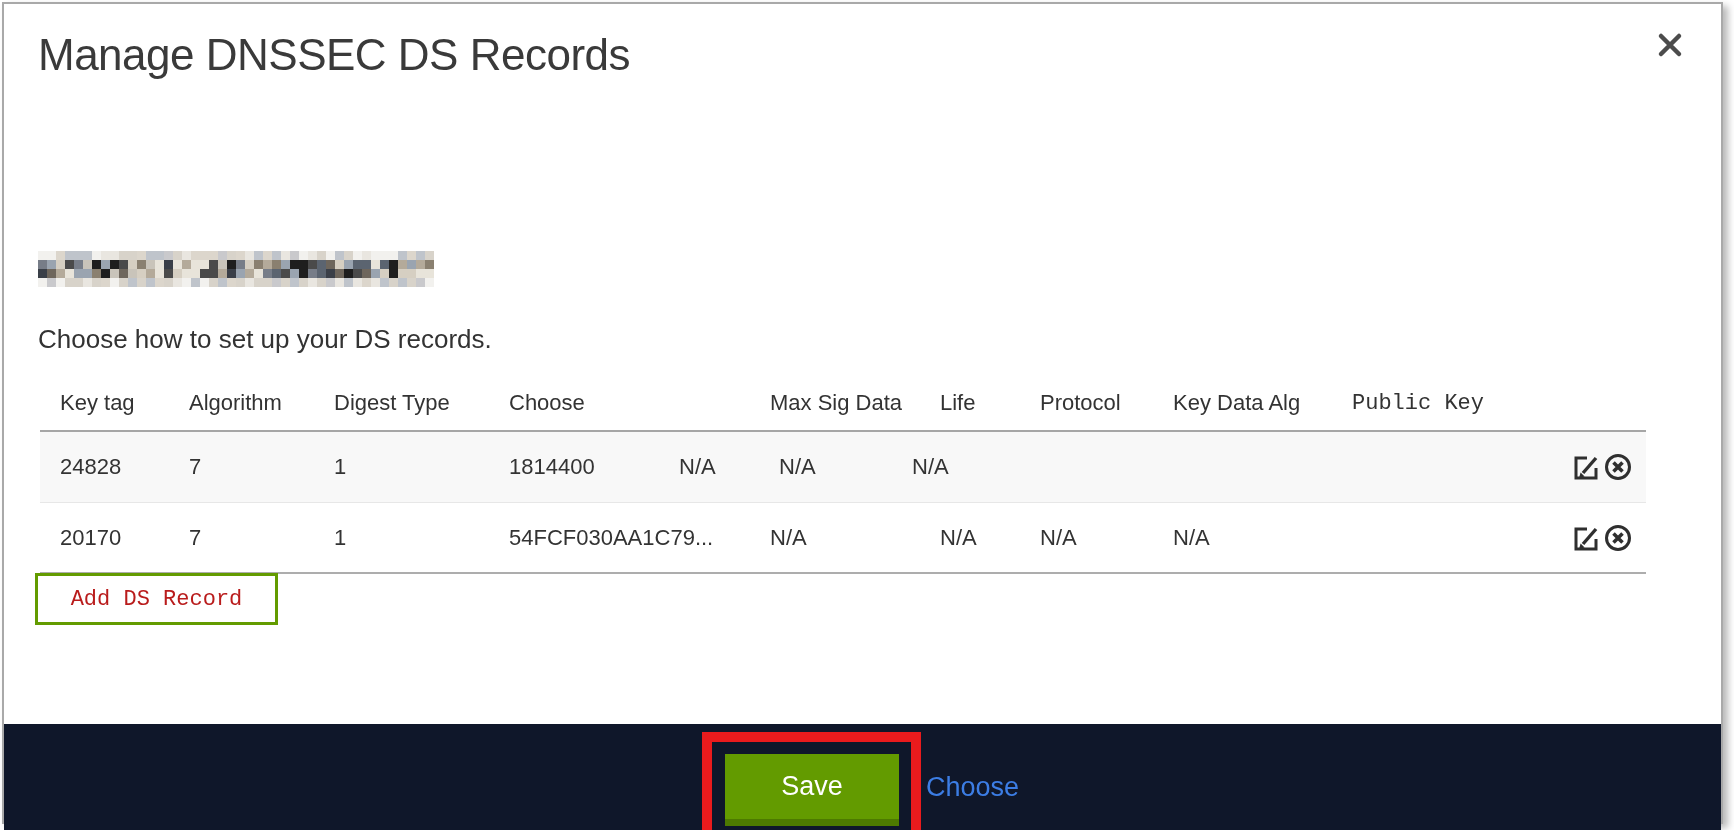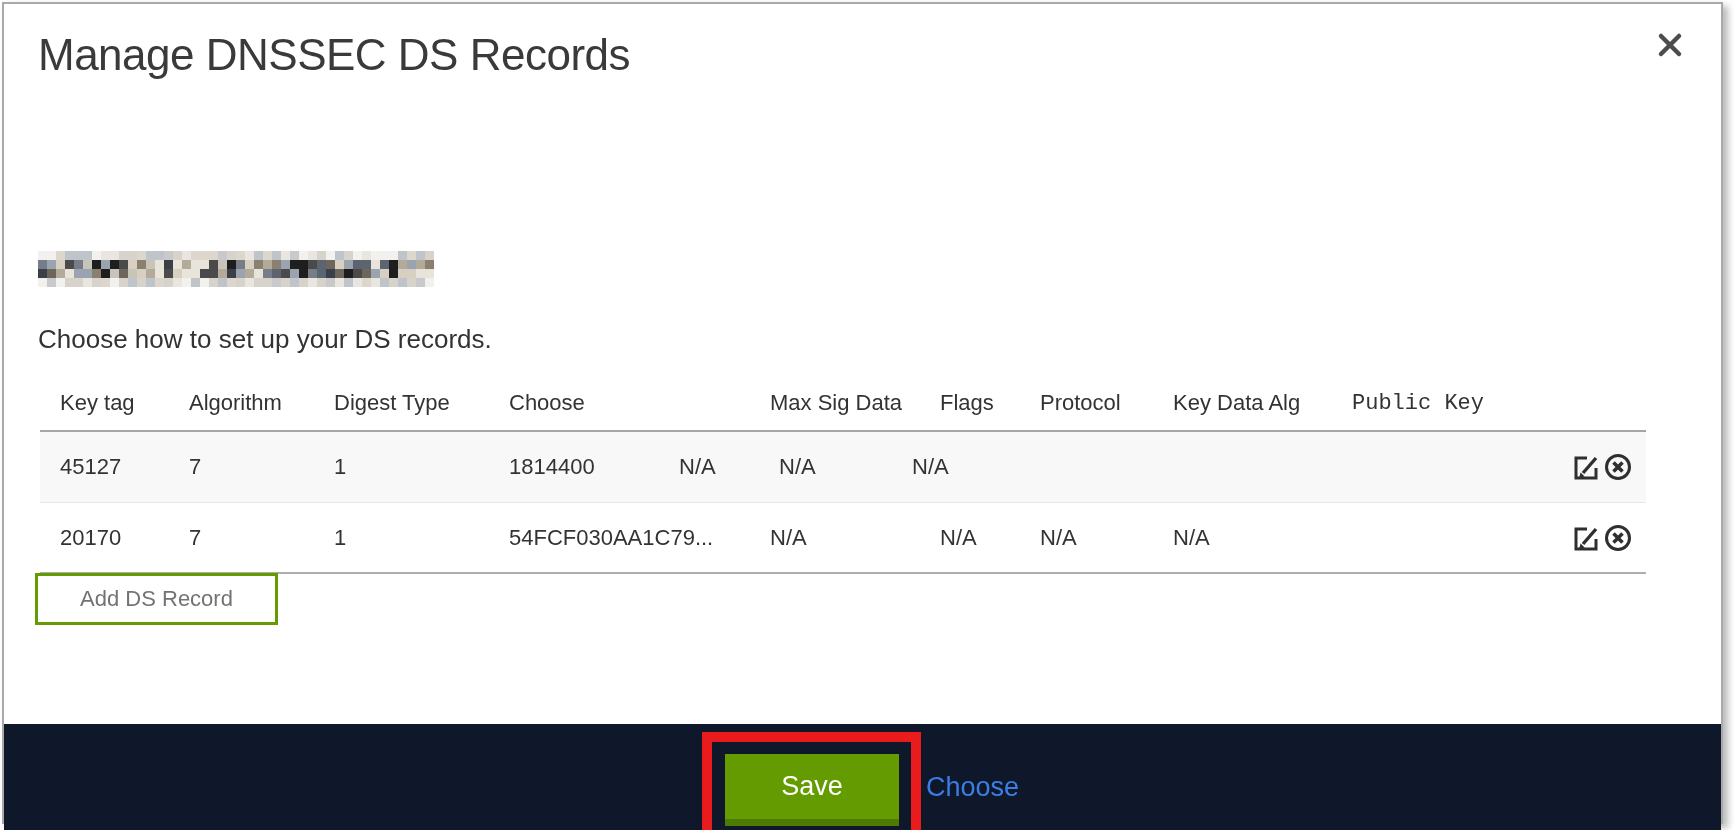--- a/index.html
+++ b/index.html
@@ -42,22 +42,22 @@
 
   .c0{width:129px;} .c1{width:145px;} .c2{width:175px;} .c3{width:261px;}
   .c4{width:170px;} .c5{width:100px;} .c6{width:133px;} .c7{width:179px;}
   .c8{flex:1;font-family:Liberation Mono, monospace;} .c9{width:88px; display:flex; justify-content:flex-end; align-items:center; padding-right:13px; gap:2px;}
 
   .row-icon { width:30px; height:30px; cursor:pointer; }
   .row-icon svg { display:block; }
 
   .add-btn {
     position:absolute; left:31px; top:569px; width:243px; height:52px;
-    background:#fff; border:3px solid #639b00; color:#737373;
-    font-size:22px; font-family:Liberation Sans, sans-serif;
+    background:#fff; border:3px solid #639b00; color:#b91c1c;
+    font-size:22px; font-family:Liberation Mono, monospace;
     display:flex; align-items:center; justify-content:center; cursor:pointer;
   }
 
   .footer { position:absolute; left:0; top:720px; width:100%; height:127px; background:#0f172a; }
 
   .annotation-box {
     position:absolute; left:698px; top:8px; width:219px; height:110px;
     border:10px solid #ea1b1d; pointer-events:none;
   }
 
@@ -93,29 +93,29 @@
 
     <div class="subtitle">Choose how to set up your DS records.</div>
 
     <div class="ds-table">
       <div class="t-head">
         <div class="c0">Key tag</div>
         <div class="c1">Algorithm</div>
         <div class="c2">Digest Type</div>
         <div class="c3">Choose</div>
         <div class="c4">Max Sig Data</div>
-        <div class="c5">Flags</div>
+        <div class="c5">Life</div>
         <div class="c6">Protocol</div>
         <div class="c7">Key Data Alg</div>
         <div class="c8">Public Key</div>
         <div class="c9"></div>
       </div>
       <div class="t-body" id="t-body">
       <div class="t-row alt">
-        <div class="c0">45127</div>
+        <div class="c0">24828</div>
         <div class="c1">7</div>
         <div class="c2">1</div>
         <div class="c4">1814400</div>
         <div class="c5">N/A</div>
         <div class="c6">N/A</div>
         <div class="c7">N/A</div>
         <div class="c8"></div>
         <div class="c9">
           <span class="row-icon">
             <svg width="30" height="30" viewBox="0 0 30 30">

